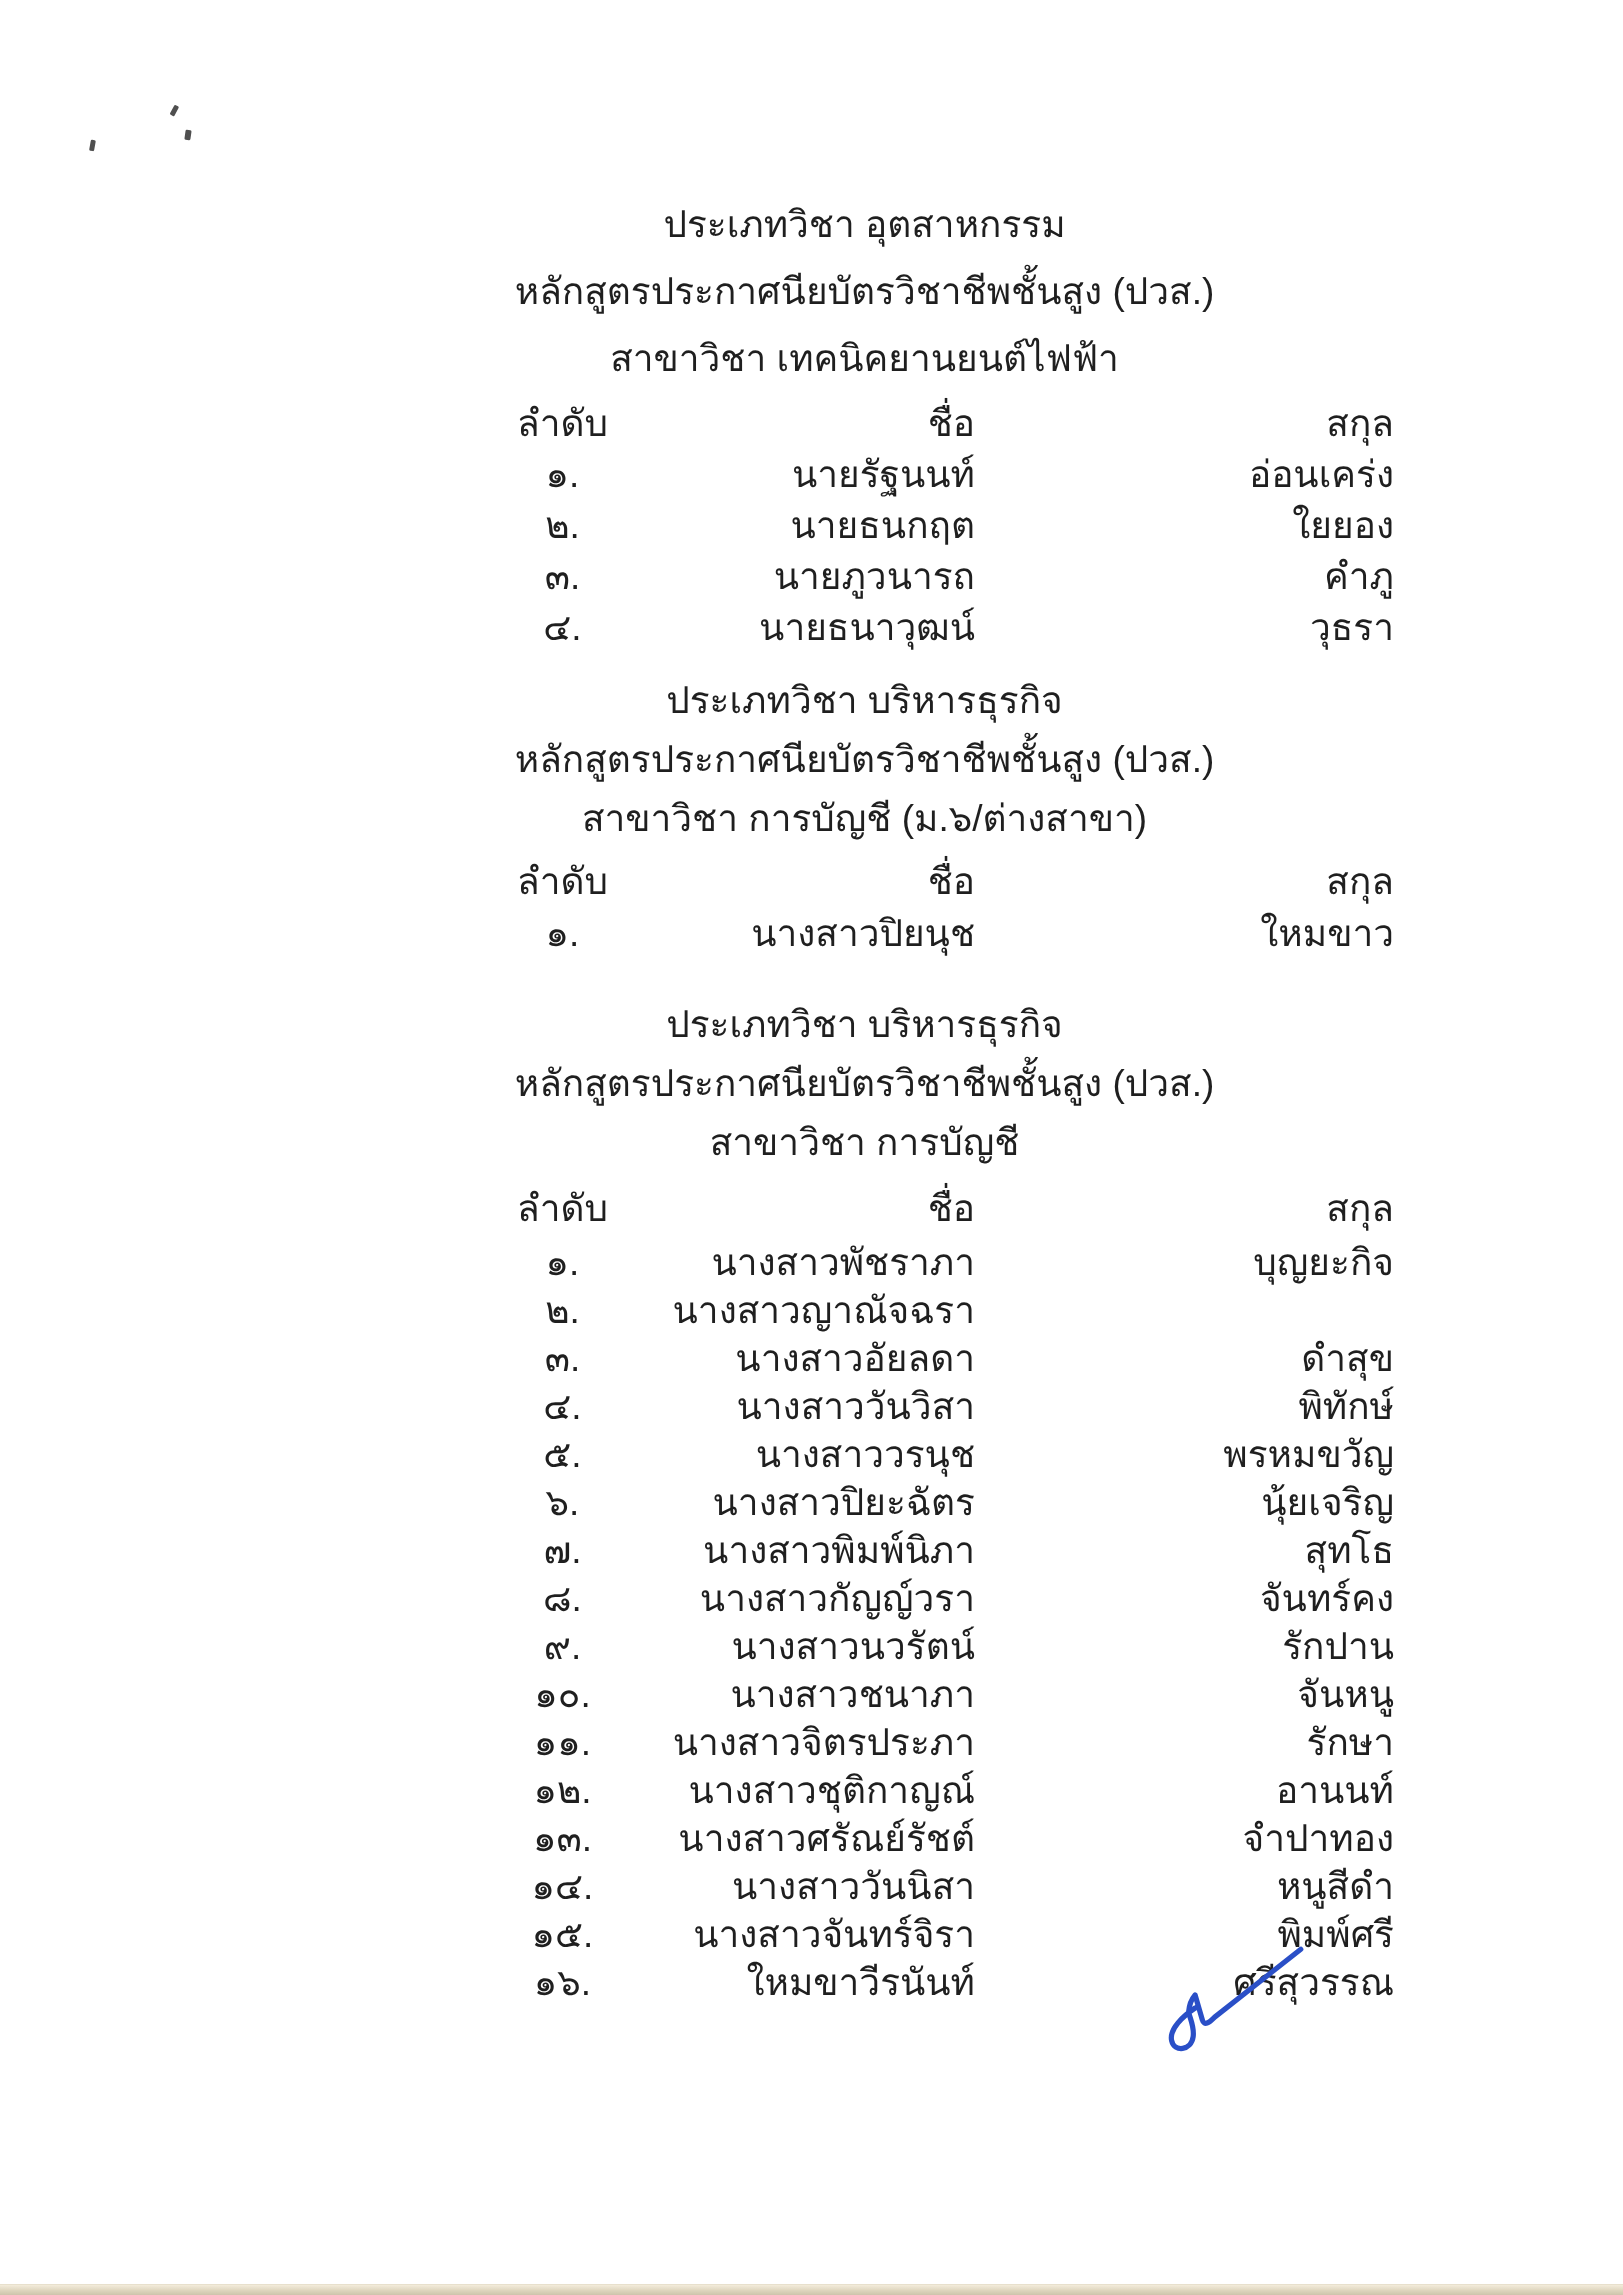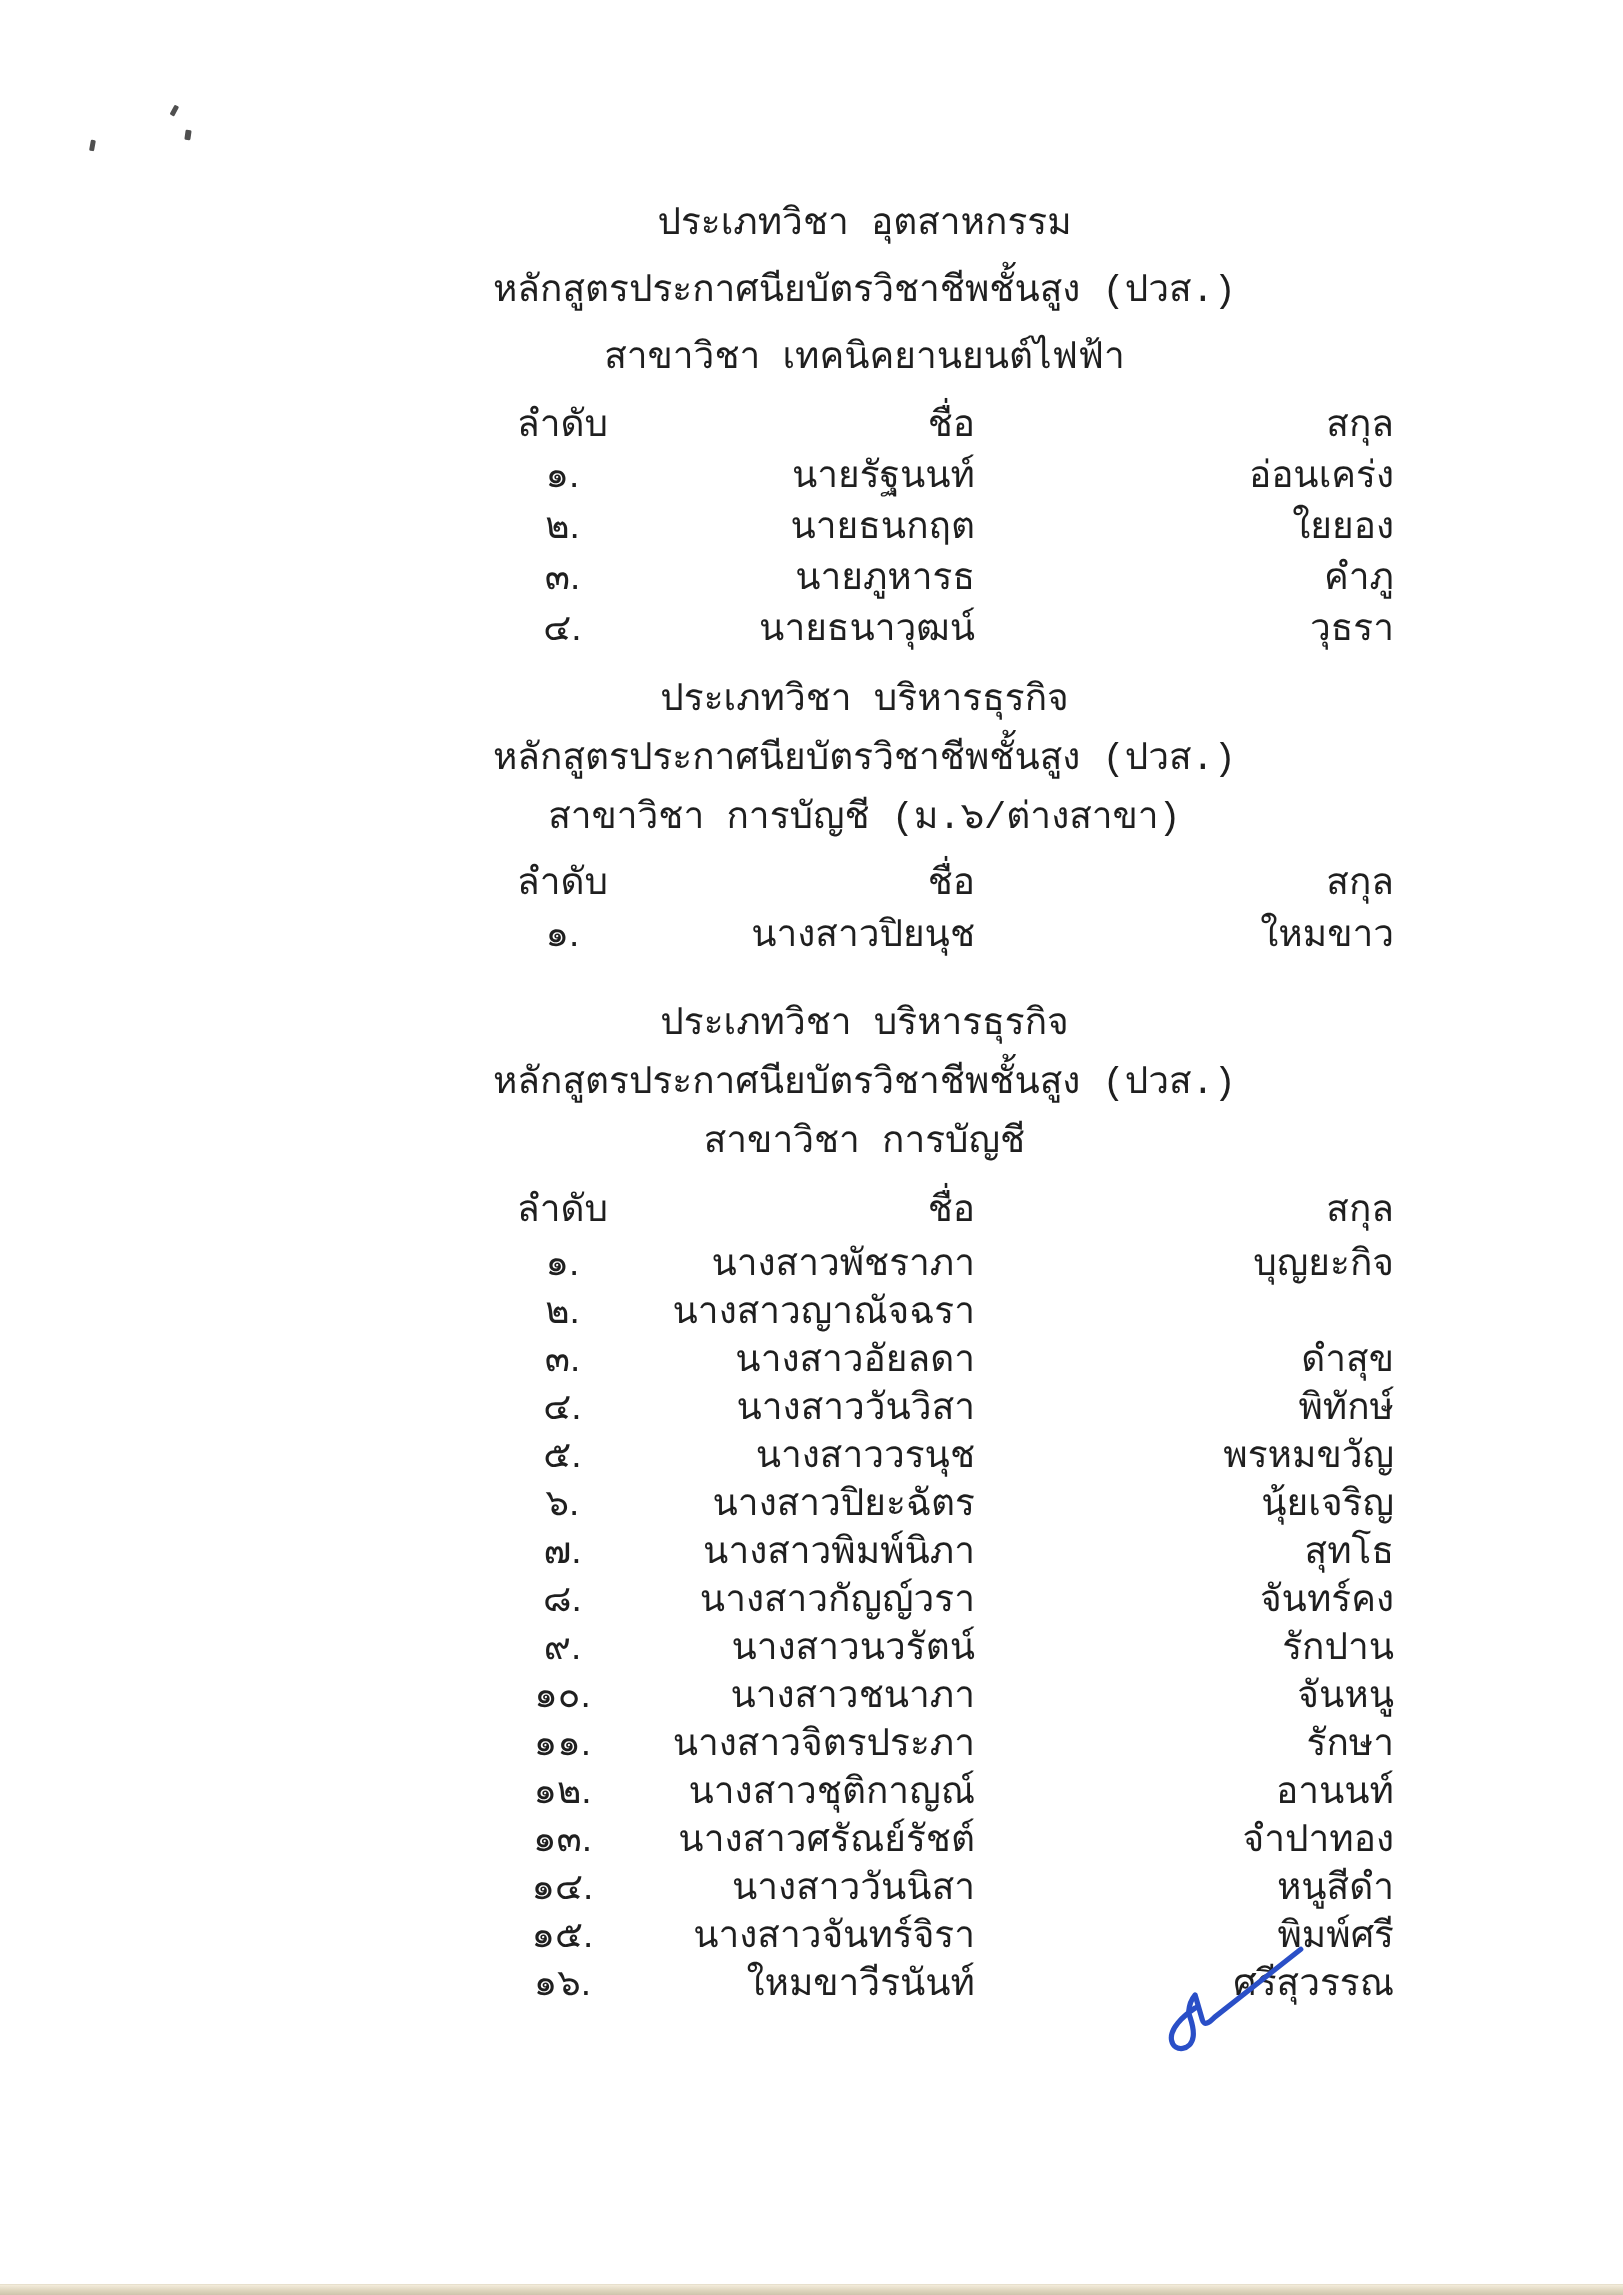--- a/index.html
+++ b/index.html
@@ -15,21 +15,21 @@
 
   
   .speck{position:absolute;background:#4f4f4f;border-radius:1.3px;}
   .speck.s1{left:172px;top:105px;width:4.6px;height:10.5px;transform:rotate(28deg);}
   .speck.s2{left:185px;top:130px;width:5.9px;height:9.8px;transform:rotate(8deg);}
   .speck.s3{left:90px;top:140px;width:5.2px;height:10.5px;transform:rotate(10deg);}
 
   
   .sec{position:absolute;left:105px;width:1519px;text-align:center;
        font-size:37px;line-height:1.0;}
-  .sec .hline{height:67px;display:flex;align-items:center;justify-content:center;font-family:Liberation Mono, monospace;}
+  .sec .hline{height:67px;display:flex;align-items:center;justify-content:center;}
   .sec.tight .hline{height:59px;}
 
   
   .tbl{position:absolute;left:0;width:1330px;}
   .trow{display:grid;grid-template-columns:131px 321px 393px;column-gap:26px;
         margin-left:497px;height:48px;align-items:center;font-size:37px;}
   .tbl.t1 .trow{height:51px;}
   .tbl.t2 .trow{height:52px;}
   .trow.thead{height:54px;}
   .c1{text-align:center;}
@@ -75,21 +75,21 @@
         </div>
 
         <div class="trow">
           <div class="c1">๒.</div>
           <div class="c2">นายธนกฤต</div>
           <div class="c3">ใยยอง</div>
         </div>
 
         <div class="trow">
           <div class="c1">๓.</div>
-          <div class="c2">นายภูหารธ</div>
+          <div class="c2">นายภูวนารถ</div>
           <div class="c3">คำภู</div>
         </div>
 
         <div class="trow">
           <div class="c1">๔.</div>
           <div class="c2">นายธนาวุฒน์</div>
           <div class="c3">วุธรา</div>
         </div>
       </div>
   </div>

